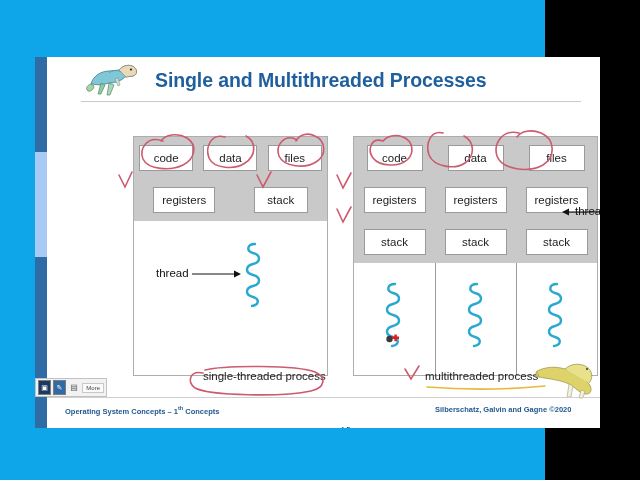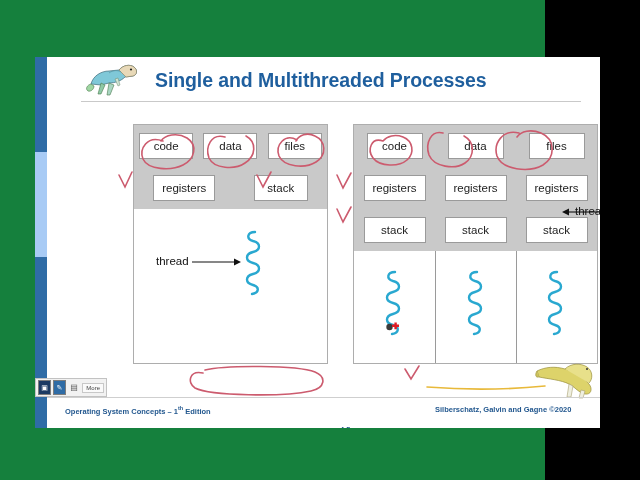--- a/index.html
+++ b/index.html
@@ -3,21 +3,21 @@
 <meta charset="utf-8">
 <style>
   * { box-sizing: border-box; margin: 0; padding: 0; }
   html, body {
     width: 640px; height: 480px;
     background: #000000;
     font-family: "Liberation Sans", sans-serif;
     overflow: hidden;
   }
 
-  #root { position: relative; width: 545px; height: 480px; background: #15803d; }
+  #root { position: relative; width: 545px; height: 480px; background: #0ea5e9; }
 
   
   .slide {
     position: absolute;
     left: 35px; top: 57px;
     width: 565px; height: 371px;
     background: #ffffff;
     overflow: hidden;
   }
 
@@ -56,20 +56,21 @@
     left: 34px; top: 44px;
     width: 500px; height: 1px;
     background: #c9c9c9;
   }
 
   
   .proc {
     position: absolute;
     background: #ffffff;
     border: 1px solid #adadad;
+    margin-top: 12px;
   }
   .proc-single { left: 98px; top: 67px; width: 195px; height: 240px; }
   .proc-multi  { left: 318px; top: 67px; width: 245px; height: 240px; }
 
   .band {
     position: absolute; left: 0;
     background: #c9c9c9;
     display: flex;
     align-items: center;
     justify-content: space-around;
@@ -226,20 +227,21 @@
         </svg>
       </div>
 
       <div class="thread-lbl" style="left:22px; top:130px;">thread</div>
       <svg style="position:absolute; left:58px; top:132px;" width="50" height="10" viewBox="0 0 50 10">
         <line x1="0" y1="5" x2="42" y2="5" stroke="#111" stroke-width="1.1"></line>
         <polygon points="42,1.6 49,5 42,8.4" fill="#111"></polygon>
       </svg>
     </div>
 
+    <div class="caption" style="left:168px; top:313px;">single-threaded process</div>
 
     <div class="proc proc-multi">
       <div class="band band-top" style="width:243px;">
         <div class="cell cell-w2">code</div>
         <div class="cell cell-w2">data</div>
         <div class="cell cell-w2">files</div>
       </div>
       <div class="band band-mid" style="top:42px; width:243px;">
         <div class="cell cell-reg">registers</div>
         <div class="cell cell-reg">registers</div>
@@ -278,20 +280,21 @@
         <path d="M7 4.6 h2.4 v-2.2 h2.4 v2.2 h2.2 v2.4 h-2.2 v2.2 h-2.4 v-2.2 h-2.4 z" fill="#e01b24"></path>
       </svg>
     </div>
 
     <svg style="position:absolute; left:527px; top:150px;" width="38" height="10" viewBox="0 0 38 10">
       <line x1="38" y1="5" x2="7" y2="5" stroke="#111" stroke-width="1.1"></line>
       <polygon points="7,1.6 0,5 7,8.4" fill="#111"></polygon>
     </svg>
     <div class="thread-lbl" style="left:540px; top:148px;">thread</div>
 
+    <div class="caption" style="left:390px; top:313px;">multithreaded process</div>
 
     <div class="dino-bottom">
       <svg viewBox="0 0 62 42" width="62" height="42">
         <path d="M2 14 C10 10 20 9 30 12 C40 15 48 20 54 27 C58 32 56 38 50 37
                  C44 36 40 30 34 27 C26 23 14 22 4 20 Z" fill="#ddd36a" stroke="#9a8f3a" stroke-width="0.7"></path>
         <path d="M30 12 C36 6 46 6 52 10 C58 14 58 22 54 26" fill="#e8e08a" stroke="#9a8f3a" stroke-width="0.7"></path>
         <path d="M34 27 L32 40 L36 40 L38 29 Z" fill="#efefe0" stroke="#a8a070" stroke-width="0.6"></path>
         <path d="M46 33 L44 41 L48 41 L50 34 Z" fill="#efefe0" stroke="#a8a070" stroke-width="0.6"></path>
         <path d="M2 14 C0 17 0 21 4 20" fill="#ccc25c" stroke="#9a8f3a" stroke-width="0.6"></path>
         <circle cx="52" cy="12" r="1" fill="#333"></circle>
@@ -322,21 +325,21 @@
       <g fill="none" stroke="#cc5b6e" stroke-width="1.6" stroke-linecap="round">
 
         <path d="M168 316 C154 313 152 326 160 331 C176 339 248 340 276 334 C290 331 292 320 280 315
                  C262 308 190 308 170 313"></path>
         <path d="M370 312 L376 322 L384 309"></path>
       </g>
       <path d="M392 330 C430 333 470 333 510 329" fill="none" stroke="#e8b93a" stroke-width="1.6" stroke-linecap="round"></path>
     </svg>
 
     <div class="footer-rule"></div>
-    <div class="footer-txt foot-left"><span>Operating System Concepts – 1</span><span class="sup">th</span><span> Edition</span></div>
+    <div class="footer-txt foot-left"><span>Operating System Concepts – 1</span><span class="sup">th</span><span> Concepts</span></div>
     <div class="footer-txt foot-mid">4.5</div>
     <div class="footer-txt foot-right">Silberschatz, Galvin and Gagne ©2020</div>
 
   </div>
 
   <div class="toolbar">
     <div class="tb-btn">▣</div>
     <div class="tb-btn alt">✎</div>
     <div class="tb-icon">▤</div>
     <div class="tb-more">More</div>

